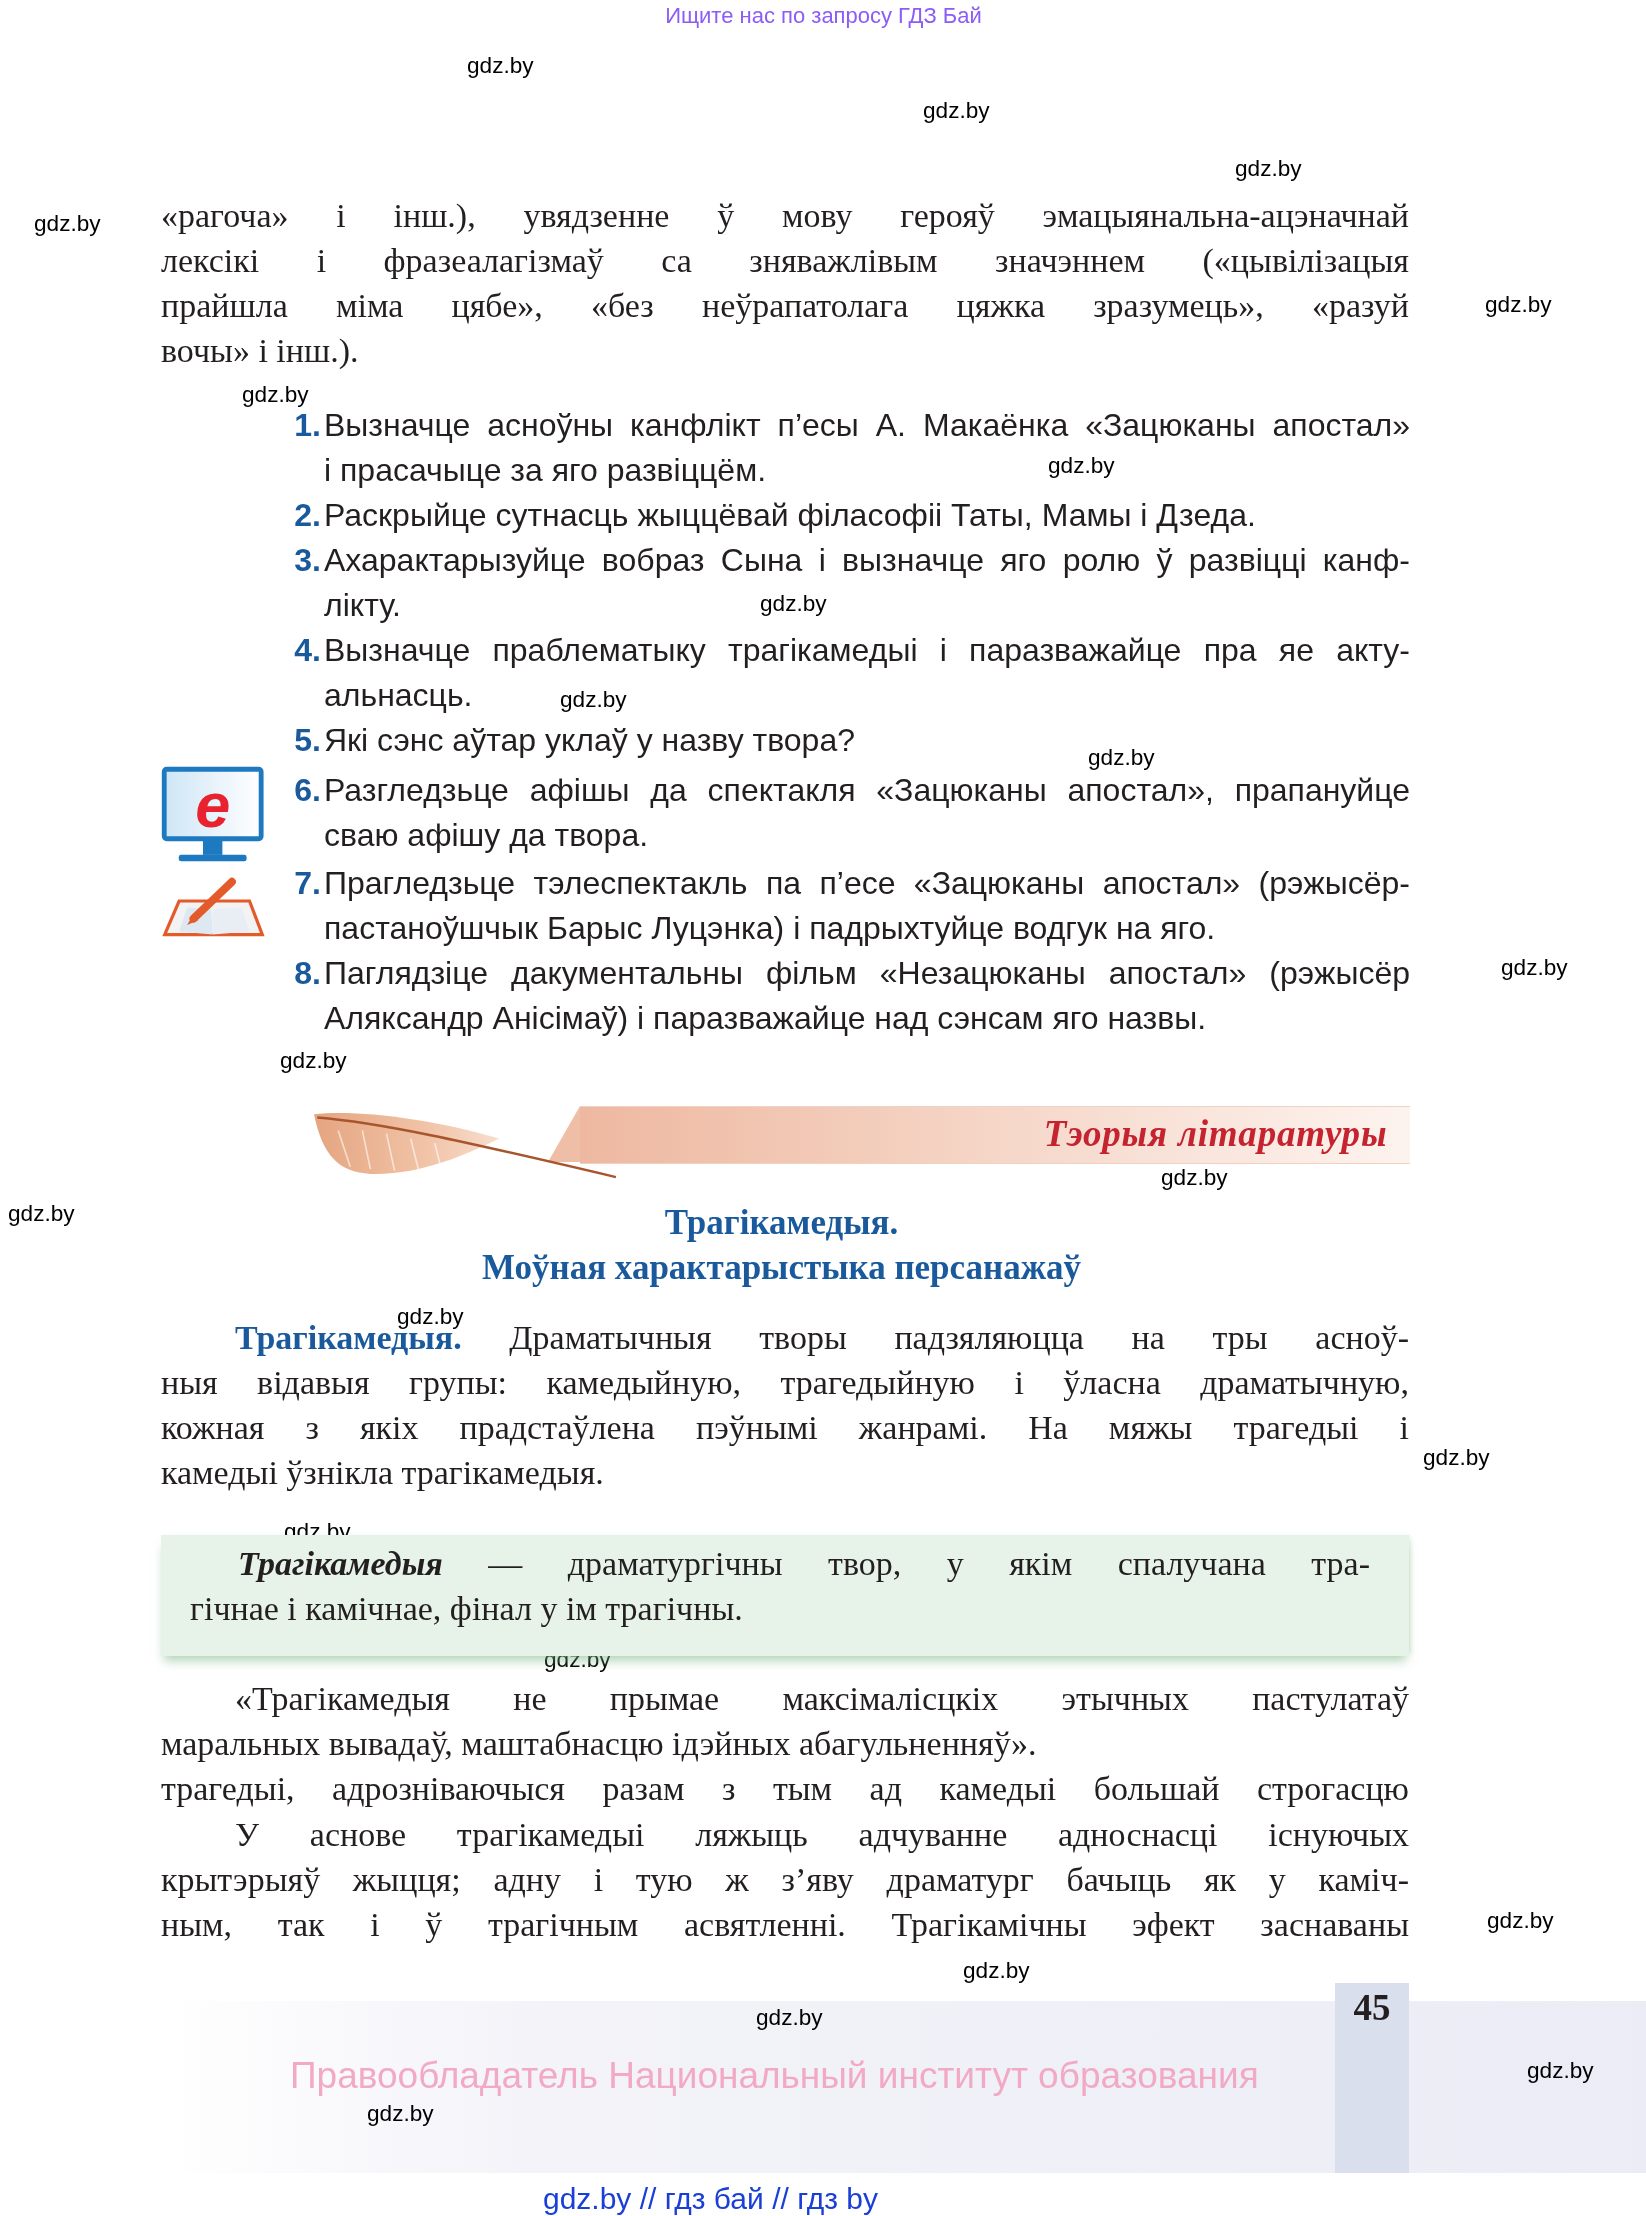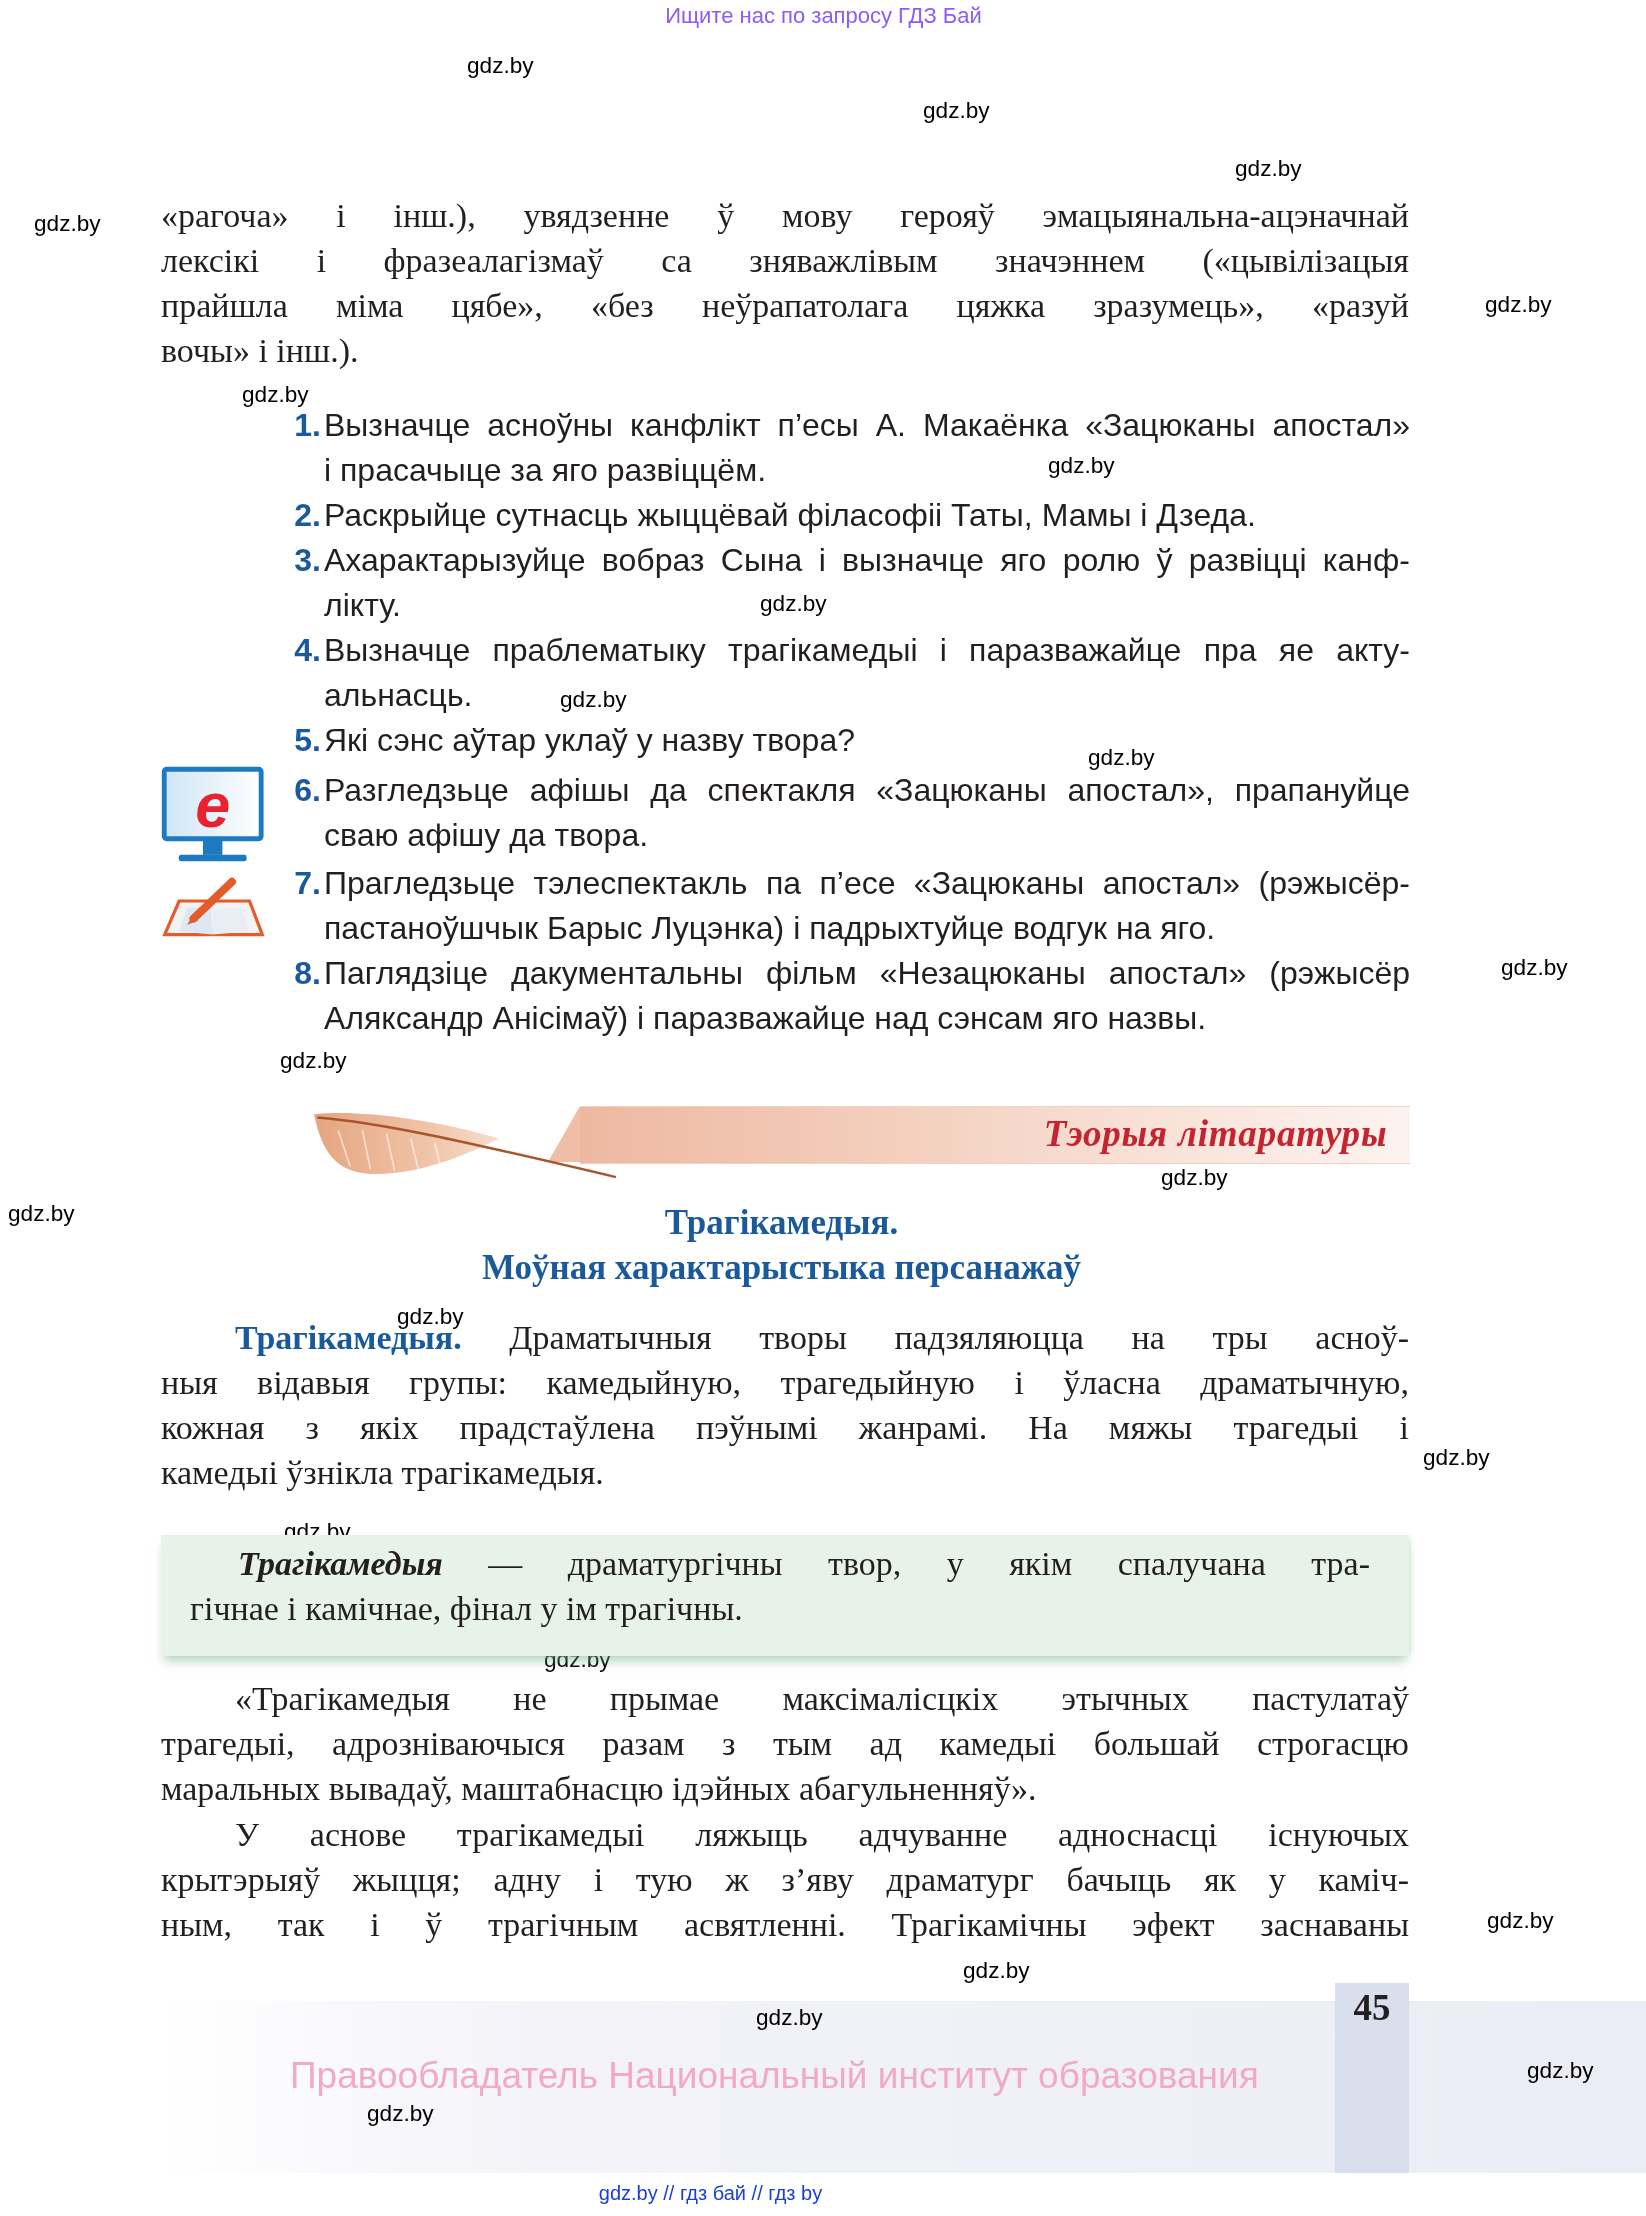--- a/index.html
+++ b/index.html
@@ -68,21 +68,21 @@
   .page-num {
     position:absolute; left:0; top:3.2px; width:74px; text-align:center;
     font-family:"Liberation Serif", serif; font-weight:bold; font-size:37px; color:#231f20;
   }
   .copyright {
     position:absolute; left:290px; top:2055px;
     font-family:"Liberation Sans", sans-serif; font-size:37px; color:#f2a9c4; white-space:nowrap;
   }
   .bottom-links {
     position:absolute; left:0; top:2182px; width:1421px; text-align:center;
-    font-family:"Liberation Sans", sans-serif; font-size:20px; color:#1a3fd6;
+    font-family:"Liberation Sans", sans-serif; font-size:30px; color:#1a3fd6;
   }
 </style>
 </head>
 <body>
 
 <div class="abs top-banner">Ищите нас по запросу ГДЗ Бай</div>
 
 <div class="wm" style="left:467px;top:53px">gdz.by</div>
 <div class="wm" style="left:923px;top:98px">gdz.by</div>
 <div class="wm" style="left:1235px;top:156px">gdz.by</div>
@@ -231,22 +231,22 @@
 </div>
 
 <div class="def-box"></div>
 <div class="serif-para" style="left:190px;top:1541px;width:1180px">
   <span class="line" style="padding-left:48px"><b><i>Трагікамедыя</i></b><span> — драматургічны твор, у якім спалучана тра-</span></span>
   <span class="line last">гічнае і камічнае, фінал у ім трагічны.</span>
 </div>
 
 <div class="serif-para" style="left:161px;top:1676px;width:1248px">
   <span class="line" style="padding-left:74px">«Трагікамедыя не прымае максімаліcцкіх этычных пастулатаў</span>
+  <span class="line last">маральных вывадаў, маштабнасцю ідэйных абагульненняў».</span>
   <span class="line">трагедыі, адрозніваючыся разам з тым ад камедыі большай строгасцю</span>
-  <span class="line last">маральных вывадаў, маштабнасцю ідэйных абагульненняў».</span>
 </div>
 
 <div class="serif-para" style="left:161px;top:1812px;width:1248px">
   <span class="line" style="padding-left:74px">У аснове трагікамедыі ляжыць адчуванне адноснасці існуючых</span>
   <span class="line">крытэрыяў жыцця; адну і тую ж з’яву драматург бачыць як у камiч-</span>
   <span class="line">ным, так і ў трагічным асвятленні. Трагікамічны эфект заснаваны</span>
 </div>
 
 <div class="footer-band"></div>
 <div class="page-num-box">

